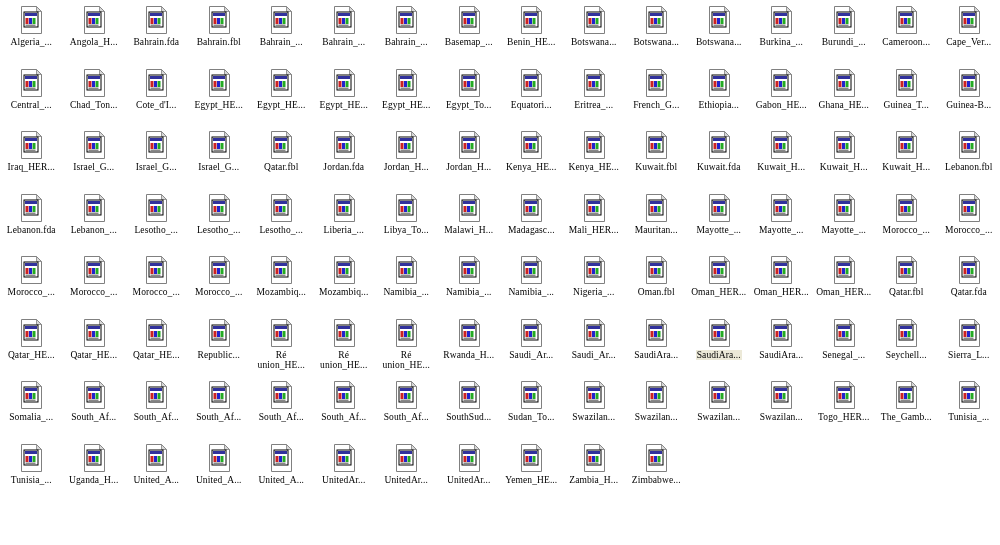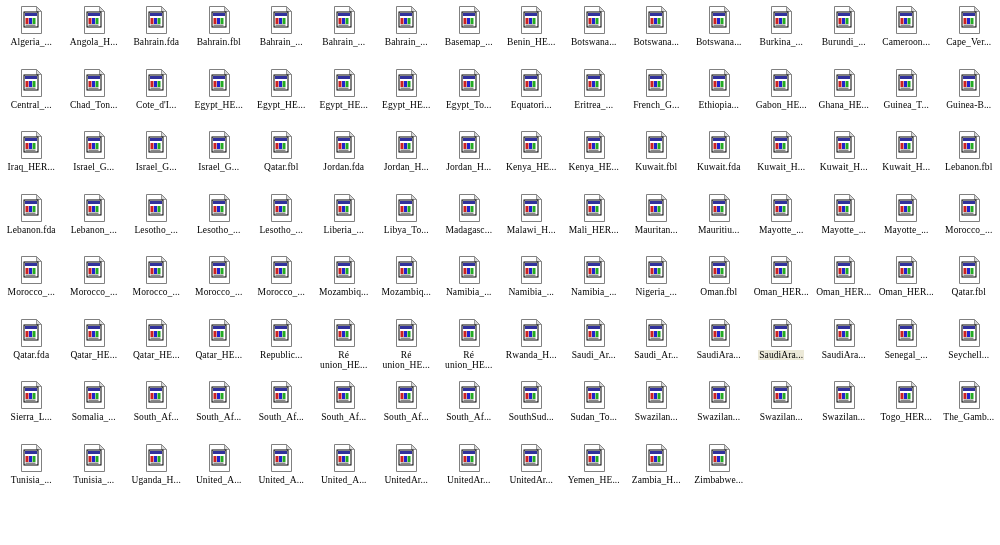--- a/index.html
+++ b/index.html
@@ -897,81 +897,66 @@
         <polygon points="4.5,1.5 19.5,1.5 24.5,6.5 24.5,28.5 4.5,28.5" fill="#ffffff" stroke="#808080" stroke-width="1"></polygon>
         <polygon points="19.5,1.5 24.5,6.5 19.5,6.5" fill="#d8d8d8" stroke="#808080" stroke-width="0.8"></polygon>
         <rect x="7" y="7" width="14" height="15" fill="#ffffff" stroke="#000000" stroke-width="1"></rect>
         <rect x="8" y="8" width="12" height="3" fill="#31319c"></rect>
         <rect x="8.5" y="13" width="3" height="6" fill="#cc2222"></rect>
         <rect x="12" y="13" width="3" height="6" fill="#2222cc"></rect>
         <rect x="15.5" y="13" width="3" height="6" fill="#22aa22"></rect>
         <rect x="8.5" y="19.5" width="10" height="1.5" fill="#888888"></rect>
       </svg>
     </span>
+    <span class="file-label">Malawi_H...</span>
+  </div>
+    <div class="file-item">
+    <span class="icon-wrap">
+      <svg width="28" height="30" viewBox="0 0 28 30" xmlns="http://www.w3.org/2000/svg">
+        <polygon points="4.5,1.5 19.5,1.5 24.5,6.5 24.5,28.5 4.5,28.5" fill="#ffffff" stroke="#808080" stroke-width="1"></polygon>
+        <polygon points="19.5,1.5 24.5,6.5 19.5,6.5" fill="#d8d8d8" stroke="#808080" stroke-width="0.8"></polygon>
+        <rect x="7" y="7" width="14" height="15" fill="#ffffff" stroke="#000000" stroke-width="1"></rect>
+        <rect x="8" y="8" width="12" height="3" fill="#31319c"></rect>
+        <rect x="8.5" y="13" width="3" height="6" fill="#cc2222"></rect>
+        <rect x="12" y="13" width="3" height="6" fill="#2222cc"></rect>
+        <rect x="15.5" y="13" width="3" height="6" fill="#22aa22"></rect>
+        <rect x="8.5" y="19.5" width="10" height="1.5" fill="#888888"></rect>
+      </svg>
+    </span>
     <span class="file-label">Madagasc...</span>
   </div>
     <div class="file-item">
     <span class="icon-wrap">
       <svg width="28" height="30" viewBox="0 0 28 30" xmlns="http://www.w3.org/2000/svg">
         <polygon points="4.5,1.5 19.5,1.5 24.5,6.5 24.5,28.5 4.5,28.5" fill="#ffffff" stroke="#808080" stroke-width="1"></polygon>
         <polygon points="19.5,1.5 24.5,6.5 19.5,6.5" fill="#d8d8d8" stroke="#808080" stroke-width="0.8"></polygon>
         <rect x="7" y="7" width="14" height="15" fill="#ffffff" stroke="#000000" stroke-width="1"></rect>
         <rect x="8" y="8" width="12" height="3" fill="#31319c"></rect>
         <rect x="8.5" y="13" width="3" height="6" fill="#cc2222"></rect>
         <rect x="12" y="13" width="3" height="6" fill="#2222cc"></rect>
         <rect x="15.5" y="13" width="3" height="6" fill="#22aa22"></rect>
         <rect x="8.5" y="19.5" width="10" height="1.5" fill="#888888"></rect>
       </svg>
     </span>
-    <span class="file-label">Malawi_H...</span>
-  </div>
-    <div class="file-item">
-    <span class="icon-wrap">
-      <svg width="28" height="30" viewBox="0 0 28 30" xmlns="http://www.w3.org/2000/svg">
-        <polygon points="4.5,1.5 19.5,1.5 24.5,6.5 24.5,28.5 4.5,28.5" fill="#ffffff" stroke="#808080" stroke-width="1"></polygon>
-        <polygon points="19.5,1.5 24.5,6.5 19.5,6.5" fill="#d8d8d8" stroke="#808080" stroke-width="0.8"></polygon>
-        <rect x="7" y="7" width="14" height="15" fill="#ffffff" stroke="#000000" stroke-width="1"></rect>
-        <rect x="8" y="8" width="12" height="3" fill="#31319c"></rect>
-        <rect x="8.5" y="13" width="3" height="6" fill="#cc2222"></rect>
-        <rect x="12" y="13" width="3" height="6" fill="#2222cc"></rect>
-        <rect x="15.5" y="13" width="3" height="6" fill="#22aa22"></rect>
-        <rect x="8.5" y="19.5" width="10" height="1.5" fill="#888888"></rect>
-      </svg>
-    </span>
     <span class="file-label">Mali_HER...</span>
   </div>
     <div class="file-item">
     <span class="icon-wrap">
       <svg width="28" height="30" viewBox="0 0 28 30" xmlns="http://www.w3.org/2000/svg">
         <polygon points="4.5,1.5 19.5,1.5 24.5,6.5 24.5,28.5 4.5,28.5" fill="#ffffff" stroke="#808080" stroke-width="1"></polygon>
         <polygon points="19.5,1.5 24.5,6.5 19.5,6.5" fill="#d8d8d8" stroke="#808080" stroke-width="0.8"></polygon>
         <rect x="7" y="7" width="14" height="15" fill="#ffffff" stroke="#000000" stroke-width="1"></rect>
         <rect x="8" y="8" width="12" height="3" fill="#31319c"></rect>
         <rect x="8.5" y="13" width="3" height="6" fill="#cc2222"></rect>
         <rect x="12" y="13" width="3" height="6" fill="#2222cc"></rect>
         <rect x="15.5" y="13" width="3" height="6" fill="#22aa22"></rect>
         <rect x="8.5" y="19.5" width="10" height="1.5" fill="#888888"></rect>
       </svg>
     </span>
     <span class="file-label">Mauritan...</span>
-  </div>
-    <div class="file-item">
-    <span class="icon-wrap">
-      <svg width="28" height="30" viewBox="0 0 28 30" xmlns="http://www.w3.org/2000/svg">
-        <polygon points="4.5,1.5 19.5,1.5 24.5,6.5 24.5,28.5 4.5,28.5" fill="#ffffff" stroke="#808080" stroke-width="1"></polygon>
-        <polygon points="19.5,1.5 24.5,6.5 19.5,6.5" fill="#d8d8d8" stroke="#808080" stroke-width="0.8"></polygon>
-        <rect x="7" y="7" width="14" height="15" fill="#ffffff" stroke="#000000" stroke-width="1"></rect>
-        <rect x="8" y="8" width="12" height="3" fill="#31319c"></rect>
-        <rect x="8.5" y="13" width="3" height="6" fill="#cc2222"></rect>
-        <rect x="12" y="13" width="3" height="6" fill="#2222cc"></rect>
-        <rect x="15.5" y="13" width="3" height="6" fill="#22aa22"></rect>
-        <rect x="8.5" y="19.5" width="10" height="1.5" fill="#888888"></rect>
-      </svg>
-    </span>
-    <span class="file-label">Mauritiu...</span>
   </div>
     <div class="file-item">
     <span class="icon-wrap">
       <svg width="28" height="30" viewBox="0 0 28 30" xmlns="http://www.w3.org/2000/svg">
         <polygon points="4.5,1.5 19.5,1.5 24.5,6.5 24.5,28.5 4.5,28.5" fill="#ffffff" stroke="#808080" stroke-width="1"></polygon>
         <polygon points="19.5,1.5 24.5,6.5 19.5,6.5" fill="#d8d8d8" stroke="#808080" stroke-width="0.8"></polygon>
         <rect x="7" y="7" width="14" height="15" fill="#ffffff" stroke="#000000" stroke-width="1"></rect>
         <rect x="8" y="8" width="12" height="3" fill="#31319c"></rect>
         <rect x="8.5" y="13" width="3" height="6" fill="#cc2222"></rect>
         <rect x="12" y="13" width="3" height="6" fill="#2222cc"></rect>

